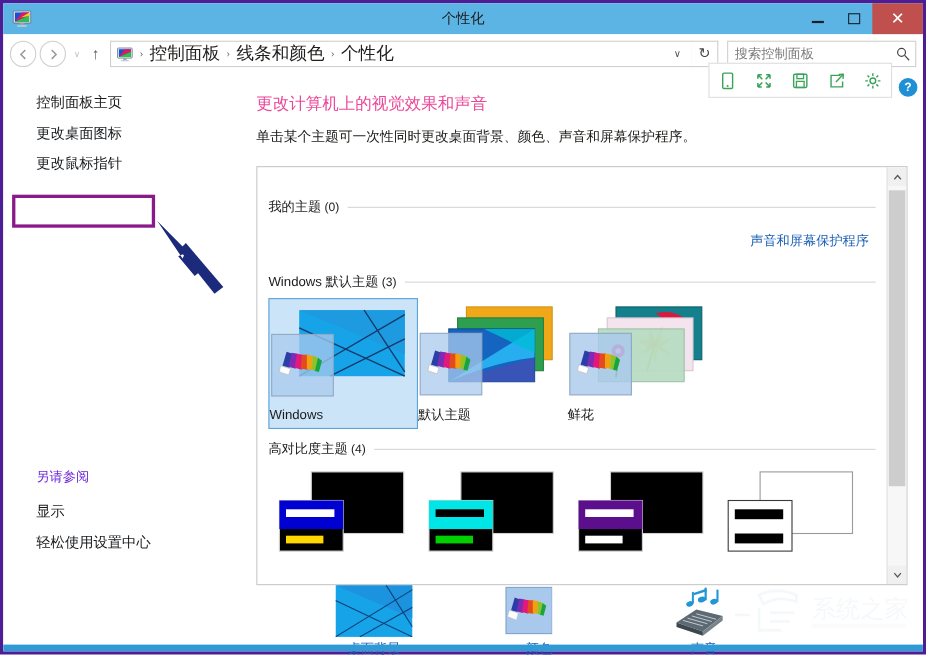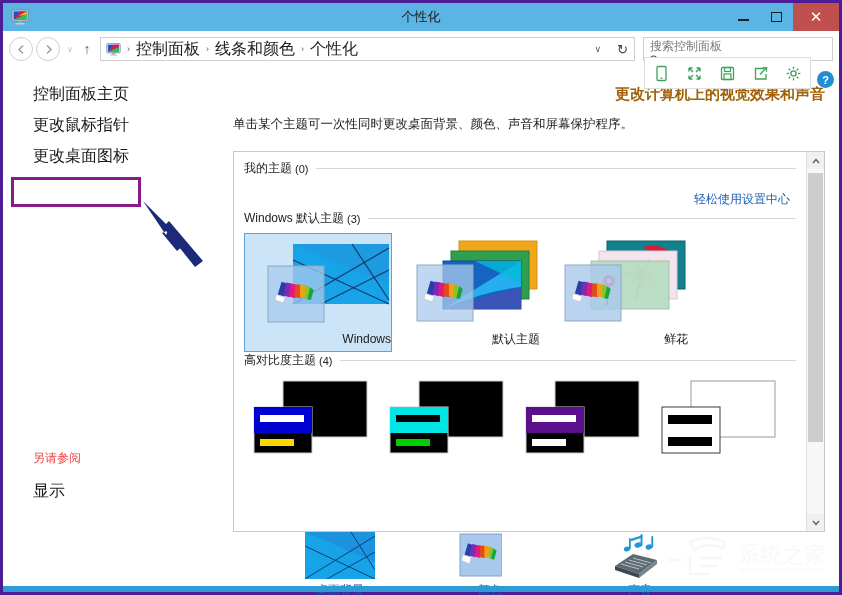--- a/index.html
+++ b/index.html
@@ -60,22 +60,22 @@
   .crumb{font-size:16px;color:#20201f;white-space:nowrap;padding:0 2px;}
   .crumb-sep{color:#5b5b5b;font-size:9px;padding:0 4px;}
   .crumb-spacer{flex:1 1 auto;}
   .crumb-v{color:#555;font-size:9px;padding:0 6px 0 2px;}
   .refresh{
     width:24px;height:24px;border:1px solid #cfcfcf;border-left:0;background:#fff;
     display:flex;align-items:center;justify-content:center;color:#444;font-size:13px;
     box-sizing:border-box;margin-left:-4px;
   }
   .searchbox{
-    width:190px;height:24px;border:1px solid #cfcfcf;background:#fff;
-    display:flex;box-sizing:border-box;margin-left:8px;padding:0 4px;flex-direction:column;
+    width:172px;height:24px;border:1px solid #cfcfcf;background:#fff;
+    display:flex;align-items:center;box-sizing:border-box;margin-left:8px;padding:0 4px;
   }
   .searchbox input{
     border:0;outline:0;flex:1 1 auto;font-size:12px;color:#262626;
     font-family:"Liberation Sans","DejaVu Sans",sans-serif;min-width:0;background:transparent;
   }
   .searchbox input::placeholder{color:#7a7a7a;}
   .search-ic{width:14px;height:14px;flex:0 0 14px;}
   
   .green-toolbar{
     position:absolute;right:28px;top:54px;height:30px;
@@ -90,58 +90,58 @@
     position:absolute;right:5px;top:68px;width:17px;height:17px;border-radius:50%;
     background:#1f8fd6;color:#fff;font-size:11px;font-weight:bold;
     display:flex;align-items:center;justify-content:center;z-index:5;
   }
   
   .content{flex:1 1 auto;display:flex;position:relative;min-height:0;background:#fff;}
   .sidebar{
     width:222px;flex:0 0 222px;position:relative;padding-top:12px;box-sizing:border-box;
   }
   .side-link{
-    font-size:16px;color:#1a1a1a;padding:5px 0 5px 30px;white-space:nowrap;
+    font-size:13px;color:#1a1a1a;padding:5px 0 5px 30px;white-space:nowrap;
   }
   .side-link.link{color:#16191c;}
   .highlight-box{
     position:absolute;left:8px;top:110px;width:130px;height:30px;
     border:3px solid #8a198a;box-sizing:border-box;
   }
   .see-also{
     position:absolute;left:30px;bottom:85px;
   }
-  .see-also-title{font-size:12px;color:#ef4444;margin-bottom:9px;}
+  .see-also-title{font-size:12px;color:#6d28d9;margin-bottom:9px;}
   .see-also .side-link{padding:5px 0 5px 0;}
   
   .arrow-svg{position:absolute;left:130px;top:128px;pointer-events:none;z-index:8;}
   
   .main{flex:1 1 auto;min-width:0;position:relative;padding:0 14px 0 0;box-sizing:border-box;}
   .page-title{
-    font-size:15px;color:#a16207;margin:18px 0 0 8px;font-weight:700;text-align:right;
+    font-size:15px;color:#ec4899;margin:18px 0 0 8px;font-weight:400;
   }
   .page-sub{
     font-size:12.5px;color:#20201f;margin:12px 0 0 8px;
   }
   .theme-panel{
     position:absolute;left:8px;right:14px;top:84px;bottom:60px;
     border:1px solid #c8c8c8;background:#fff;display:flex;overflow:hidden;
   }
   .theme-scrollarea{flex:1 1 auto;min-width:0;position:relative;padding:8px 10px 0 10px;box-sizing:border-box;overflow:hidden;}
-  .sec-head{display:flex;align-items:center;margin-top:0;}
+  .sec-head{display:flex;align-items:center;margin-top:20px;}
   .sec-head .lbl{font-size:12px;color:#20201f;white-space:nowrap;}
   .sec-head .cnt{font-size:11px;color:#20201f;margin-left:3px;}
   .sec-head .rule{flex:1 1 auto;height:1px;background:#d6d6d6;margin-left:8px;}
   .more-themes{
     text-align:right;font-size:12px;color:#1a5fb4;margin:14px 6px 2px 0;
   }
   .theme-row{display:flex;margin-top:6px;}
   .theme-cell{
-    width:148px;padding:6px 0 4px 0;box-sizing:border-box;
-    display:flex;flex-direction:column;align-items:flex-end;
+    width:136px;padding:6px 0 4px 0;box-sizing:border-box;
+    display:flex;flex-direction:column;align-items:flex-start;
   }
   .theme-cell.selected{background:#cce4f7;border:1px solid #5ba3dd;}
   .thumb{width:125px;height:88px;position:relative;}
   .theme-name{font-size:12px;color:#1a1a1a;margin-top:4px;}
   
   .hc-row{display:flex;margin-top:10px;}
   .hc-cell{width:136px;display:flex;justify-content:center;}
   .hc-thumb{width:125px;height:80px;position:relative;}
   
   .vscroll{
@@ -282,48 +282,49 @@
         </g>
       </svg>
     </div>
   </div>
   <div class="helpbtn">?</div>
 
   <div class="content">
 
     <div class="sidebar">
       <div class="side-link">控制面板主页</div>
+      <div class="side-link link">更改桌面图标</div>
       <div class="side-link link">更改鼠标指针</div>
-      <div class="side-link link">更改桌面图标</div>
       <div class="highlight-box"></div>
 
       <div class="see-also">
         <div class="see-also-title">另请参阅</div>
         <div class="side-link link">显示</div>
+        <div class="side-link link">轻松使用设置中心</div>
       </div>
     </div>
 
     <svg class="arrow-svg" width="100" height="80" viewBox="0 0 100 80">
       <path d="M10 6 L38 34 L29 38 L44 56 L52 49 L37 31 L33 40 Z" fill="#1b2a7a"></path>
       <path d="M30 32 L62 72 L70 66 L36 26 Z" fill="#1b2a7a"></path>
     </svg>
 
     <div class="main">
       <div class="page-title">更改计算机上的视觉效果和声音</div>
       <div class="page-sub">单击某个主题可一次性同时更改桌面背景、颜色、声音和屏幕保护程序。</div>
 
       <div class="theme-panel">
         <div class="theme-scrollarea">
 
           <div class="sec-head">
             <span class="lbl">我的主题</span>
             <span class="cnt">(0)</span>
             <span class="rule"></span>
           </div>
-          <div class="more-themes">轻松使用设置中心</div>
+          <div class="more-themes">声音和屏幕保护程序</div>
 
           <div class="sec-head">
             <span class="lbl">Windows 默认主题</span>
             <span class="cnt">(3)</span>
             <span class="rule"></span>
           </div>
 
           <div class="theme-row">
 
             <div class="theme-cell selected">
@@ -406,21 +407,21 @@
                     <path d="M31 22 L32 8 L37 10 L34 23 Z" fill="#8fc31f"></path>
                     <path d="M34 23 L37 10 L41 13 L38 24 Z" fill="#17a63c"></path>
                     <path d="M0 18 L10 21 L8 27 L-1 24 Z" fill="#ffffff" stroke="#b9b9b9" stroke-width="0.6"></path>
                   </g>
                 </svg>
               </div>
               <div class="theme-name">鲜花</div>
             </div>
           </div>
 
-          <div class="sec-head" style="">
+          <div class="sec-head" style="margin-top:10px;">
             <span class="lbl">高对比度主题</span>
             <span class="cnt">(4)</span>
             <span class="rule"></span>
           </div>
 
           <div class="hc-row">
             <div class="hc-cell">
               <div class="hc-thumb">
                 <svg width="125" height="80" viewBox="0 0 125 80">
                   <rect x="33" y="2" width="84" height="56" fill="#000000" stroke="#d0d0d0"></rect>

